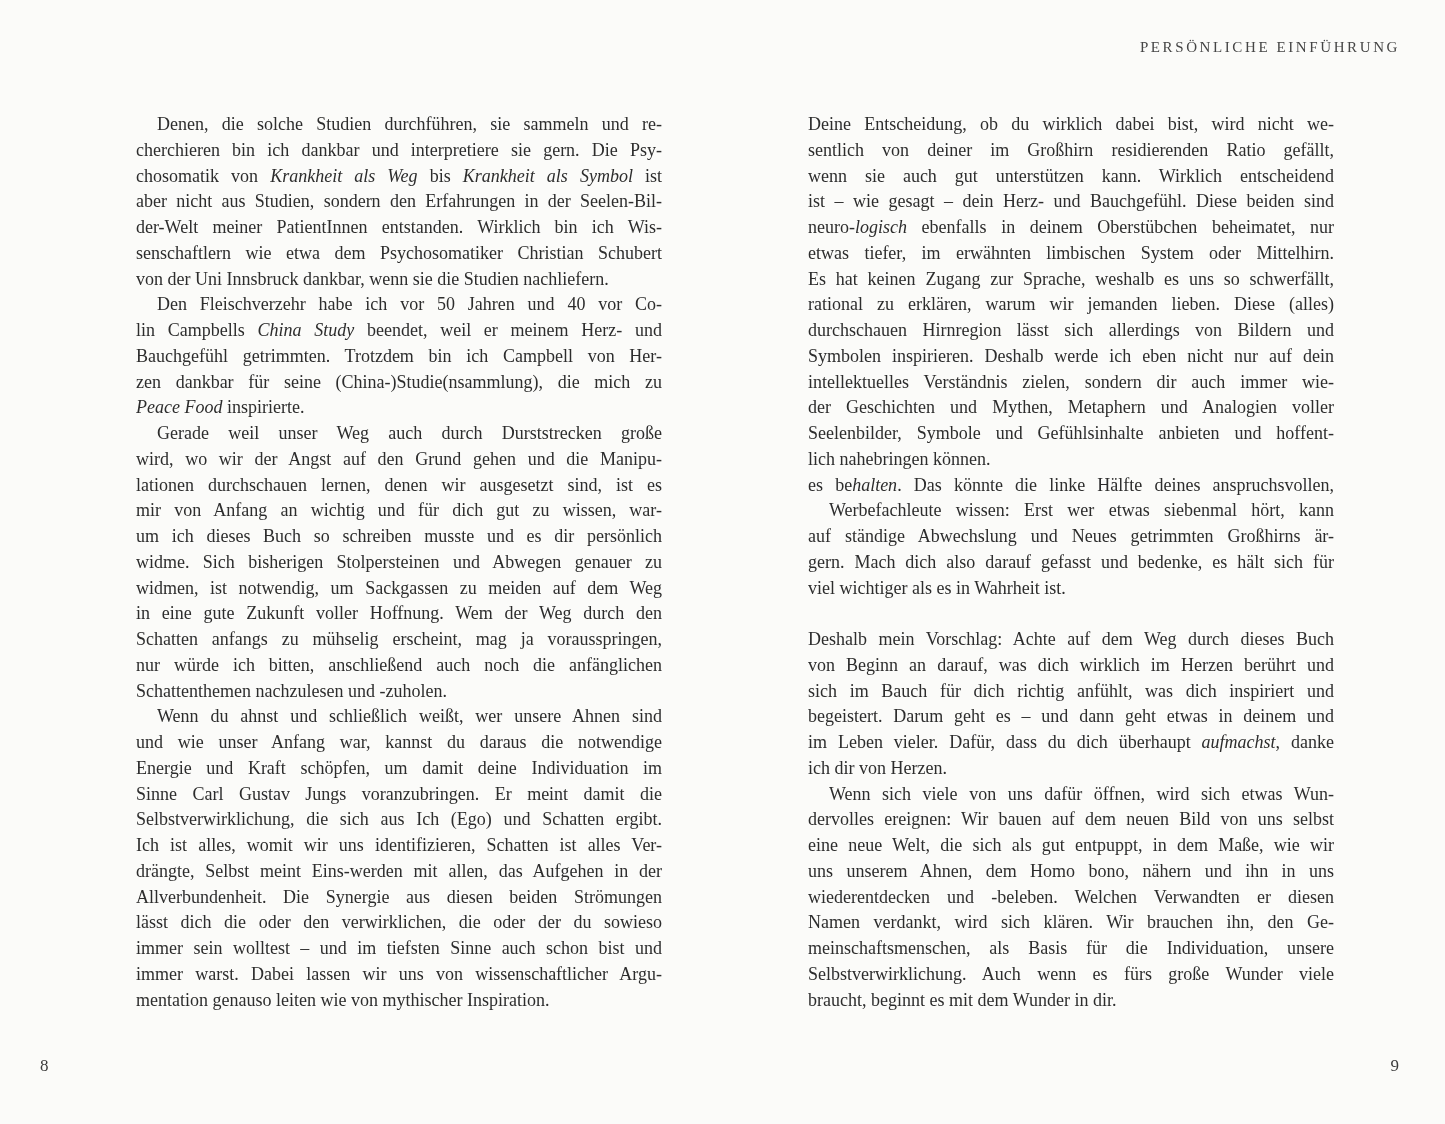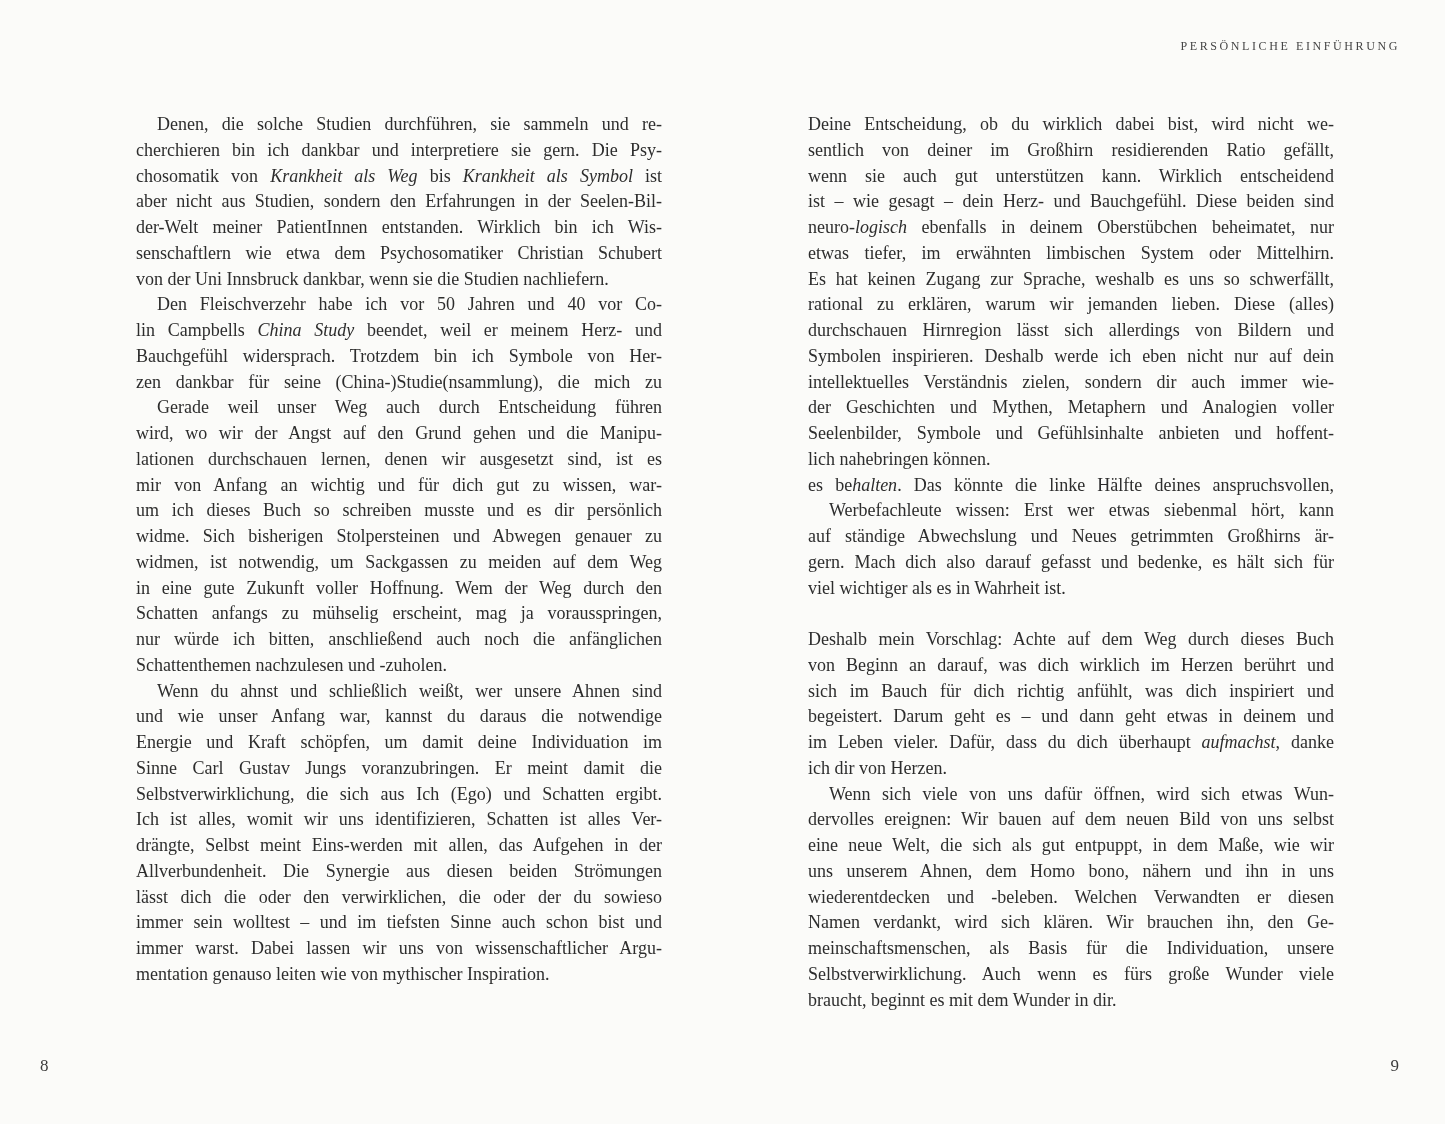--- a/index.html
+++ b/index.html
@@ -13,21 +13,21 @@
     height: 1124px;
     background: #fbfbf9;
     overflow: hidden;
     font-family: "Liberation Serif", "DejaVu Serif", serif;
     color: #2d2d2d;
   }
   .running-header {
     position: absolute;
     top: 39px;
     right: 45px;
-    font-size: 12px;
+    font-size: 15px;
     letter-spacing: 2.6px;
     color: #454545;
     text-transform: uppercase;
     white-space: nowrap;
   }
   .page-col {
     position: absolute;
     top: 112px;
     width: 526px;
     font-size: 18px;
@@ -64,23 +64,24 @@
   <div class="page-col left" id="left-col">
       <div class="line indent"><span>Denen, die solche Studien durchführen, sie sammeln und re-</span></div>
       <div class="line"><span>cherchieren bin ich dankbar und interpretiere sie gern. Die Psy-</span></div>
       <div class="line"><span>chosomatik von </span><span class="it">Krankheit als Weg</span><span> bis </span><span class="it">Krankheit als Symbol</span><span> ist</span></div>
       <div class="line"><span>aber nicht aus Studien, sondern den Erfahrungen in der Seelen-Bil-</span></div>
       <div class="line"><span>der-Welt meiner PatientInnen entstanden. Wirklich bin ich Wis-</span></div>
       <div class="line"><span>senschaftlern wie etwa dem Psychosomatiker Christian Schubert</span></div>
       <div class="line last"><span>von der Uni Innsbruck dankbar, wenn sie die Studien nachliefern.</span></div>
       <div class="line indent"><span>Den Fleischverzehr habe ich vor 50 Jahren und 40 vor Co-</span></div>
       <div class="line"><span>lin Campbells </span><span class="it">China Study</span><span> beendet, weil er meinem Herz- und</span></div>
-      <div class="line"><span>Bauchgefühl widersprach. Trotzdem bin ich Symbole von Her-</span></div>
+      <div class="line"><span>Bauchgefühl getrimmten. Trotzdem bin ich Campbell von Her-</span></div>
       <div class="line"><span>zen dankbar für seine (China-)Studie(nsammlung), die mich zu</span></div>
-      <div class="line indent"><span>Gerade weil unser Weg auch durch Entscheidung führen</span></div>
+      <div class="line last"><span class="it">Peace Food</span><span> inspirierte.</span></div>
+      <div class="line indent"><span>Gerade weil unser Weg auch durch Durststrecken große</span></div>
       <div class="line"><span>wird, wo wir der Angst auf den Grund gehen und die Manipu-</span></div>
       <div class="line"><span>lationen durchschauen lernen, denen wir ausgesetzt sind, ist es</span></div>
       <div class="line"><span>mir von Anfang an wichtig und für dich gut zu wissen, war-</span></div>
       <div class="line"><span>um ich dieses Buch so schreiben musste und es dir persönlich</span></div>
       <div class="line"><span>widme. Sich bisherigen Stolpersteinen und Abwegen genauer zu</span></div>
       <div class="line"><span>widmen, ist notwendig, um Sackgassen zu meiden auf dem Weg</span></div>
       <div class="line"><span>in eine gute Zukunft voller Hoffnung. Wem der Weg durch den</span></div>
       <div class="line"><span>Schatten anfangs zu mühselig erscheint, mag ja vorausspringen,</span></div>
       <div class="line"><span>nur würde ich bitten, anschließend auch noch die anfänglichen</span></div>
       <div class="line last"><span>Schattenthemen nachzulesen und -zuholen.</span></div>

